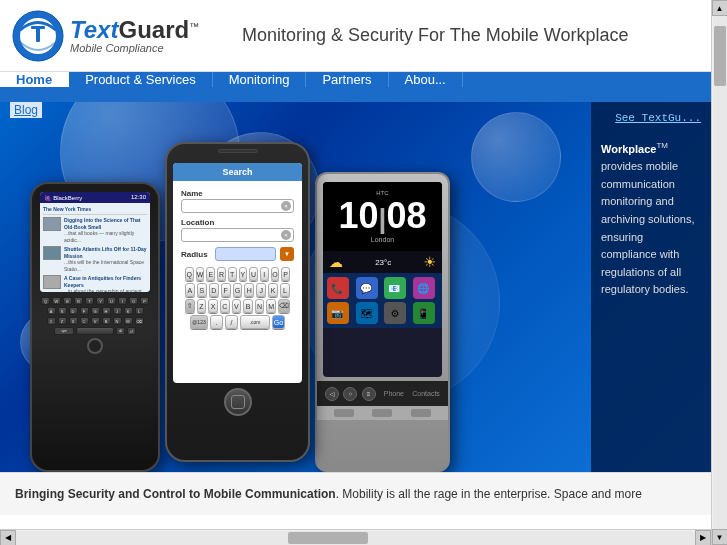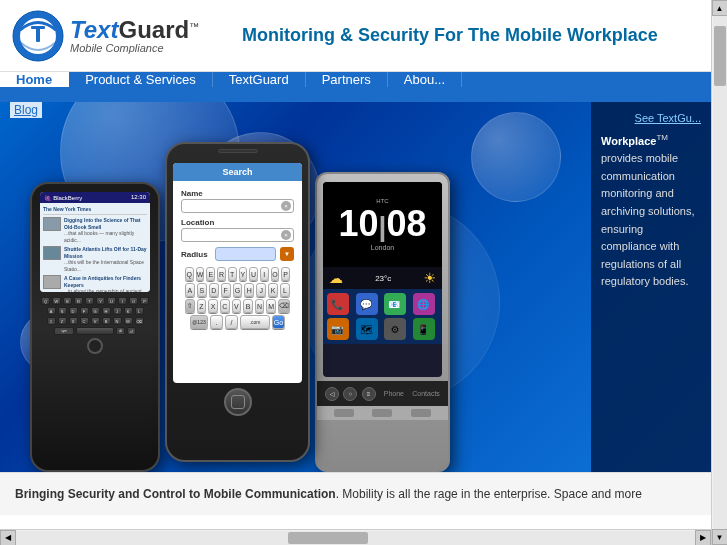--- a/index.html
+++ b/index.html
@@ -142,22 +142,22 @@
     }
 
     .header-slogan {
       flex: 1;
       text-align: left;
       padding-left: 10px;
     }
 
     .header-slogan h2 {
       font-size: 18px;
-      font-weight: bold;
-      color: #0369a1;
+      font-weight: normal;
+      color: #404040;
     }
 
     
     .nav-bar {
       background: #1a6cc8;
       display: flex;
       align-items: flex-start;
       height: 30px;
     }
 
@@ -474,21 +474,21 @@
       margin: 8px 6px 4px;
       height: 195px;
       background: #1a1a2e;
       border-radius: 4px;
       overflow: hidden;
       position: relative;
     }
 
     .htc-clock {
       background: #000;
-      padding: 16px;
+      padding: 8px;
       display: flex;
       flex-direction: column;
       align-items: center;
     }
 
     .htc-time {
       font-size: 36px;
       font-weight: bold;
       color: #fff;
       font-family: 'Arial Black', sans-serif;
@@ -566,22 +566,23 @@
       padding: 10px 10px;
       overflow: hidden;
     }
 
     .right-panel-link {
       color: #88ccff;
       font-size: 11px;
       text-decoration: underline;
       cursor: pointer;
       text-align: right;
-      margin-bottom: 8px;
+      margin-bottom: 16px;
       display: block;
+      font-family: Liberation Mono, monospace;
     }
 
     .right-panel-text {
       font-size: 11px;
       color: #ddd;
       line-height: 1.6;
     }
 
     .right-panel-text .brand {
       color: #fff;
@@ -635,21 +636,21 @@
       </div>
     </div>
     <div class="header-slogan">
       <h2>Monitoring &amp; Security For The Mobile Workplace</h2>
     </div>
   </header>
 
   <nav class="nav-bar">
     <a class="nav-item active">Home</a>
     <a class="nav-item">Product &amp; Services</a>
-    <a class="nav-item">TextGuard</a>
+    <a class="nav-item">Monitoring</a>
     <a class="nav-item">Partners</a>
     <a class="nav-item">Abou...</a>
   </nav>
 
   <a class="blog-link">Blog</a>
 
   <section class="hero">
 
     <div class="bubble" style="width:180px;height:180px;top:-40px;left:60px;"></div>
     <div class="bubble" style="width:120px;height:120px;top:30px;left:200px;"></div>

